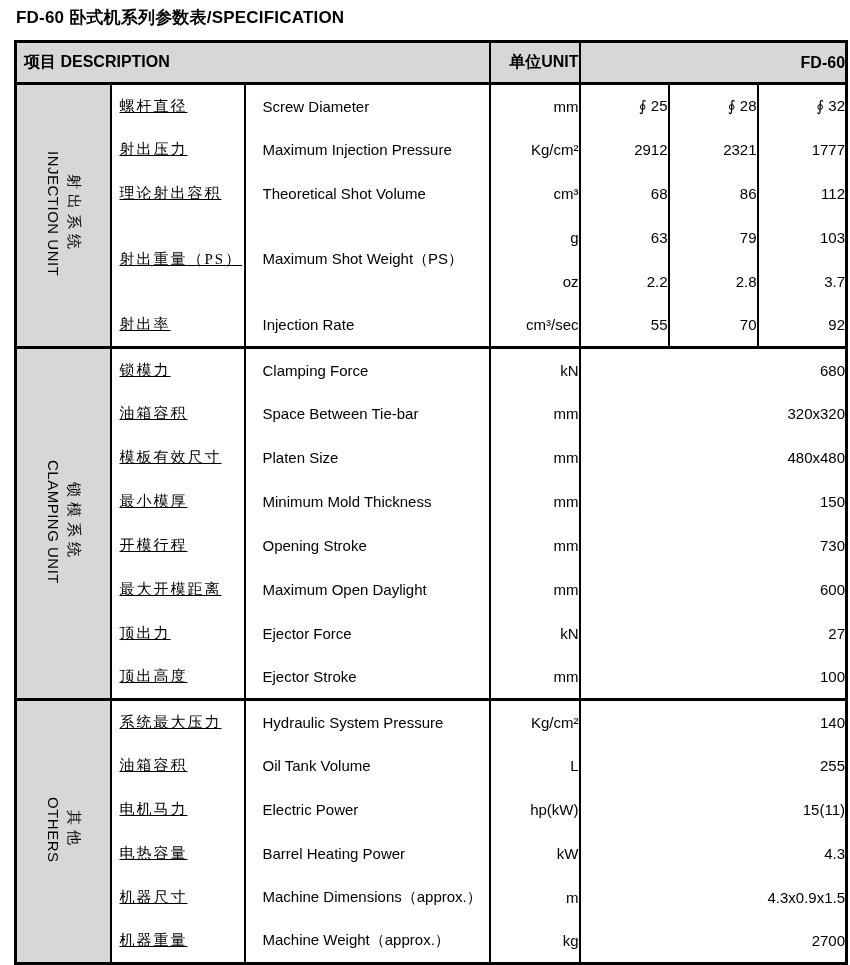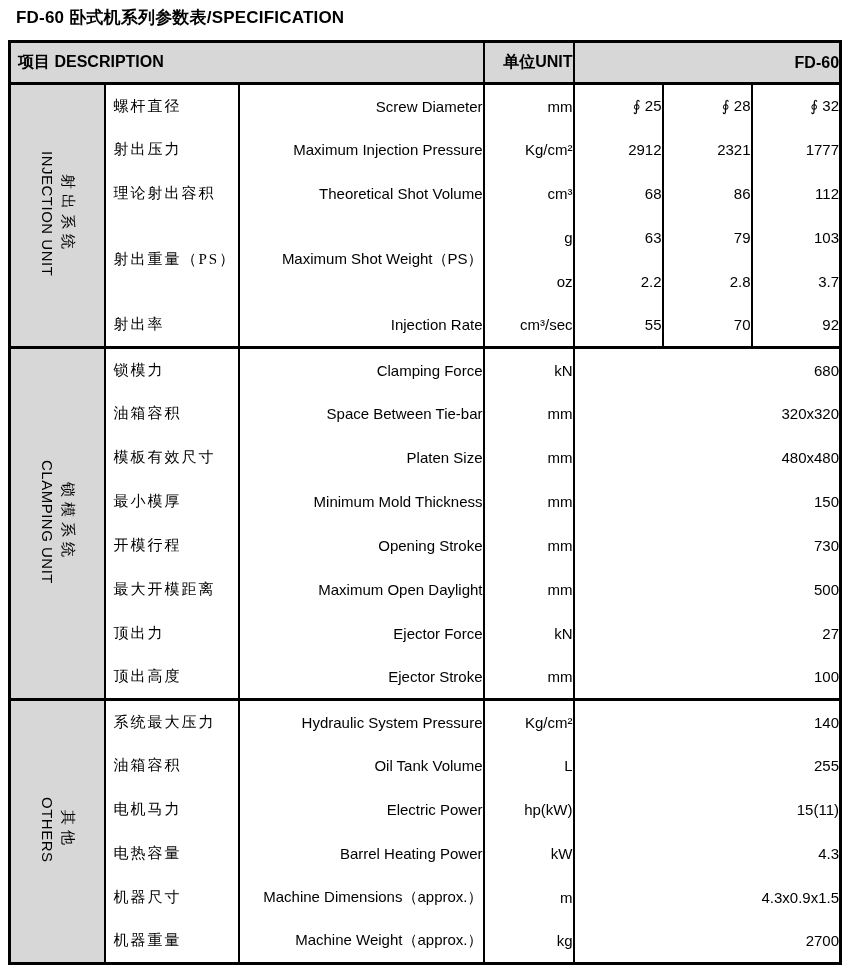--- a/index.html
+++ b/index.html
@@ -20,21 +20,21 @@
     position: absolute;
     left: 16px;
     top: 6px;
     font-size: 17px;
     font-weight: bold;
     letter-spacing: 0.2px;
     white-space: nowrap;
   }
   table.spec {
     position: absolute;
-    left: 8px;
+    left: 14px;
     top: 40px;
     width: 831px;
     border-collapse: collapse;
     table-layout: fixed;
     border: 3px solid #000000;
   }
   td, th {
     padding: 0;
     vertical-align: middle;
     font-size: 15px;
@@ -73,23 +73,24 @@
     letter-spacing: 5px;
   }
   .vlabel .enline {
     letter-spacing: 0.5px;
   }
   td.cn {
     text-align: left;
     padding-left: 8px;
     font-family: "Liberation Serif", "DejaVu Serif", serif;
     letter-spacing: 2px;
+    text-decoration: underline;
   }
   td.en {
-    text-align: right;
+    text-align: left;
     padding-left: 17px;
   }
   td.unit, td.val, td.valwide {
     text-align: right;
     padding-left: 12px;
   }
 </style>
 </head>
 <body>
 
@@ -204,21 +205,21 @@
       <tr>
         <td class="cn">开模行程</td>
         <td class="en">Opening Stroke</td>
         <td class="unit">mm</td>
         <td class="valwide" colspan="3">730</td>
       </tr>
       <tr>
         <td class="cn">最大开模距离</td>
         <td class="en">Maximum Open Daylight</td>
         <td class="unit">mm</td>
-        <td class="valwide" colspan="3">500</td>
+        <td class="valwide" colspan="3">600</td>
       </tr>
       <tr>
         <td class="cn">顶出力</td>
         <td class="en">Ejector Force</td>
         <td class="unit">kN</td>
         <td class="valwide" colspan="3">27</td>
       </tr>
       <tr>
         <td class="cn">顶出高度</td>
         <td class="en">Ejector Stroke</td>

